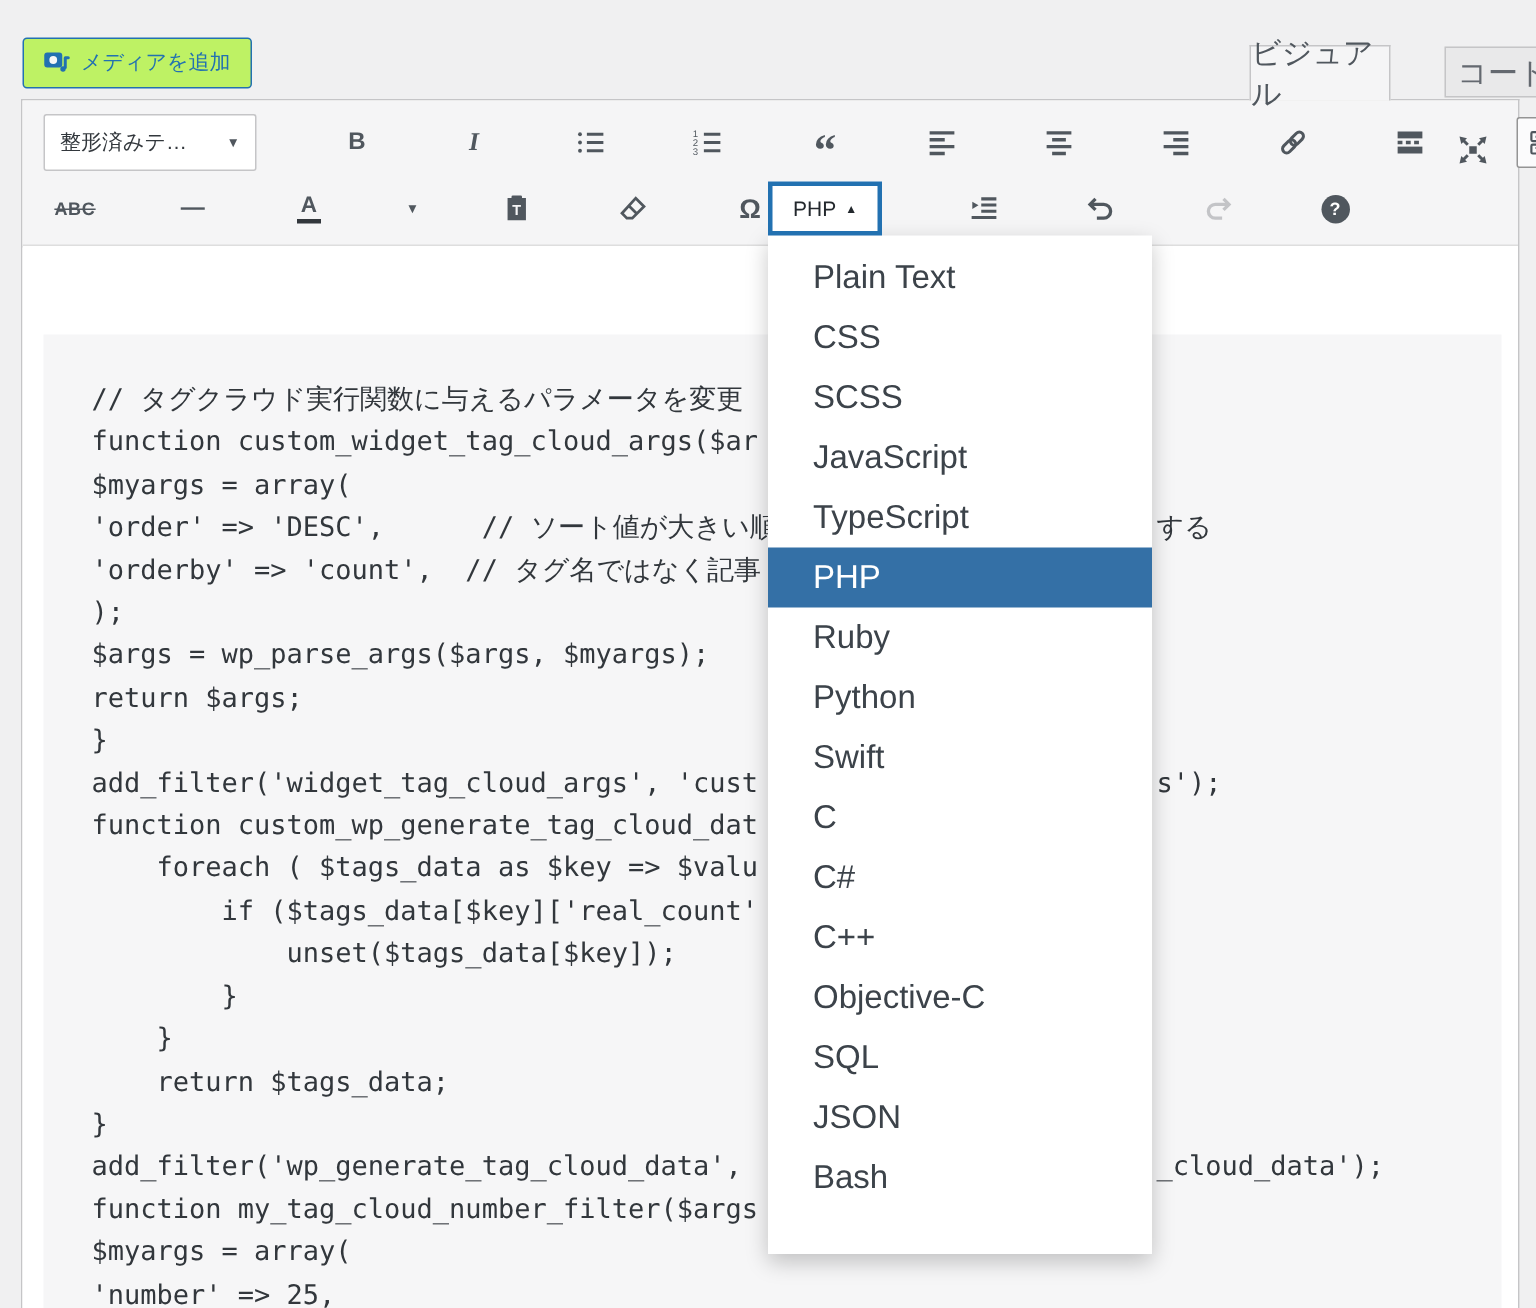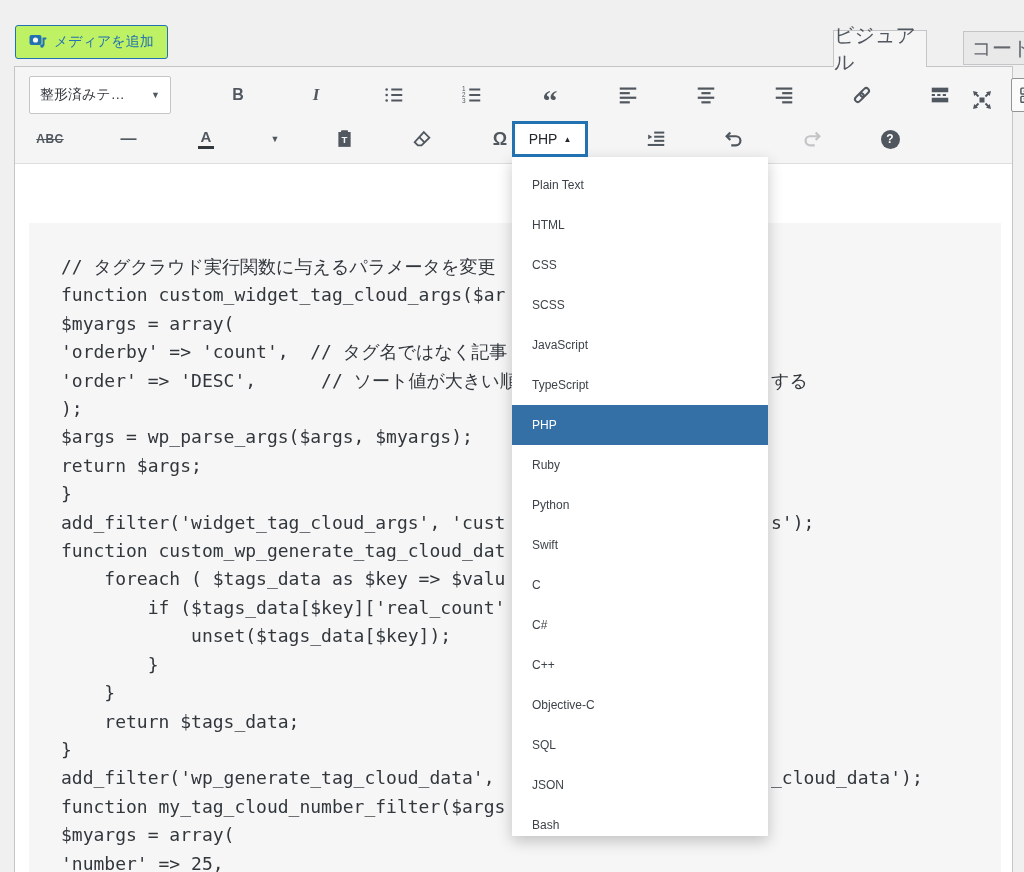--- a/index.html
+++ b/index.html
@@ -54,21 +54,21 @@
   .php-btn {
     position:absolute; left:512px; top:121px; width:76px; height:36px; z-index:60;
     background:#fff; border:3px solid #2271b1; display:flex; align-items:center; justify-content:center; gap:6px;
     font-size:14px; color:#23282d; cursor:pointer;
   }
   .php-btn .caret { font-size:8px; color:#23282d; }
   .lang-menu {
     position:absolute; left:512px; top:157px; width:256px; height:679px; z-index:50;
     background:#fff; box-shadow:0 5px 14px rgba(0,0,0,.22); padding-top:8px; overflow:hidden;
   }
-  .lang-item { height:40px; display:flex; align-items:center; padding-left:20px; font-size:12px; color:#3c434a; cursor:pointer; }
+  .lang-item { height:40px; display:flex; align-items:center; padding-left:30px; font-size:22px; color:#3c434a; cursor:pointer; }
   .lang-item.selected { background:#3470a6; color:#fff; }
 
   
   .content { position:absolute; left:0; top:98px; right:0; bottom:0; background:#fff; overflow:hidden; }
   .code-block {
     position:absolute; left:14px; top:58px; width:972px; bottom:-20px;
     background:#f6f6f7; padding:30px 10px 10px 32px;
     font-family:"DejaVu Sans Mono", monospace; font-size:18px; line-height:28.4px; color:#32373c;
   }
   .code-line { position:relative; white-space:pre; }
@@ -292,22 +292,22 @@
             <path d="M21 21 L16 19.8 L19.8 16 Z" stroke="none"></path>
       </svg></span>
     </button>
   </div>
 
   <div class="content">
     <div class="code-block">
         <div class="code-line"><span>// タグクラウド実行関数に与えるパラメータを変更</span></div>
         <div class="code-line"><span>function custom_widget_tag_cloud_args($ar</span></div>
         <div class="code-line"><span>$myargs = array(</span></div>
+        <div class="code-line"><span>'order' =&gt; 'DESC',      // ソート値が大きい順</span><span class="frag-right">する</span></div>
         <div class="code-line"><span>'orderby' =&gt; 'count',  // タグ名ではなく記事</span></div>
-        <div class="code-line"><span>'order' =&gt; 'DESC',      // ソート値が大きい順</span><span class="frag-right">する</span></div>
         <div class="code-line"><span>);</span></div>
         <div class="code-line"><span>$args = wp_parse_args($args, $myargs);</span></div>
         <div class="code-line"><span>return $args;</span></div>
         <div class="code-line"><span>}</span></div>
         <div class="code-line"><span>add_filter('widget_tag_cloud_args', 'cust</span><span class="frag-right">s');</span></div>
         <div class="code-line"><span>function custom_wp_generate_tag_cloud_dat</span></div>
         <div class="code-line"><span>    foreach ( $tags_data as $key =&gt; $valu</span></div>
         <div class="code-line"><span>        if ($tags_data[$key]['real_count'</span></div>
         <div class="code-line"><span>            unset($tags_data[$key]);</span></div>
         <div class="code-line"><span>        }</span></div>
@@ -322,21 +322,20 @@
   </div>
 </div>
 
 <button class="php-btn">
   <span>PHP</span>
   <span class="caret">▲</span>
 </button>
 
 <div class="lang-menu">
     <div class="lang-item">Plain Text</div>
-    <div class="lang-item">HTML</div>
     <div class="lang-item">CSS</div>
     <div class="lang-item">SCSS</div>
     <div class="lang-item">JavaScript</div>
     <div class="lang-item">TypeScript</div>
     <div class="lang-item selected">PHP</div>
     <div class="lang-item">Ruby</div>
     <div class="lang-item">Python</div>
     <div class="lang-item">Swift</div>
     <div class="lang-item">C</div>
     <div class="lang-item">C#</div>

